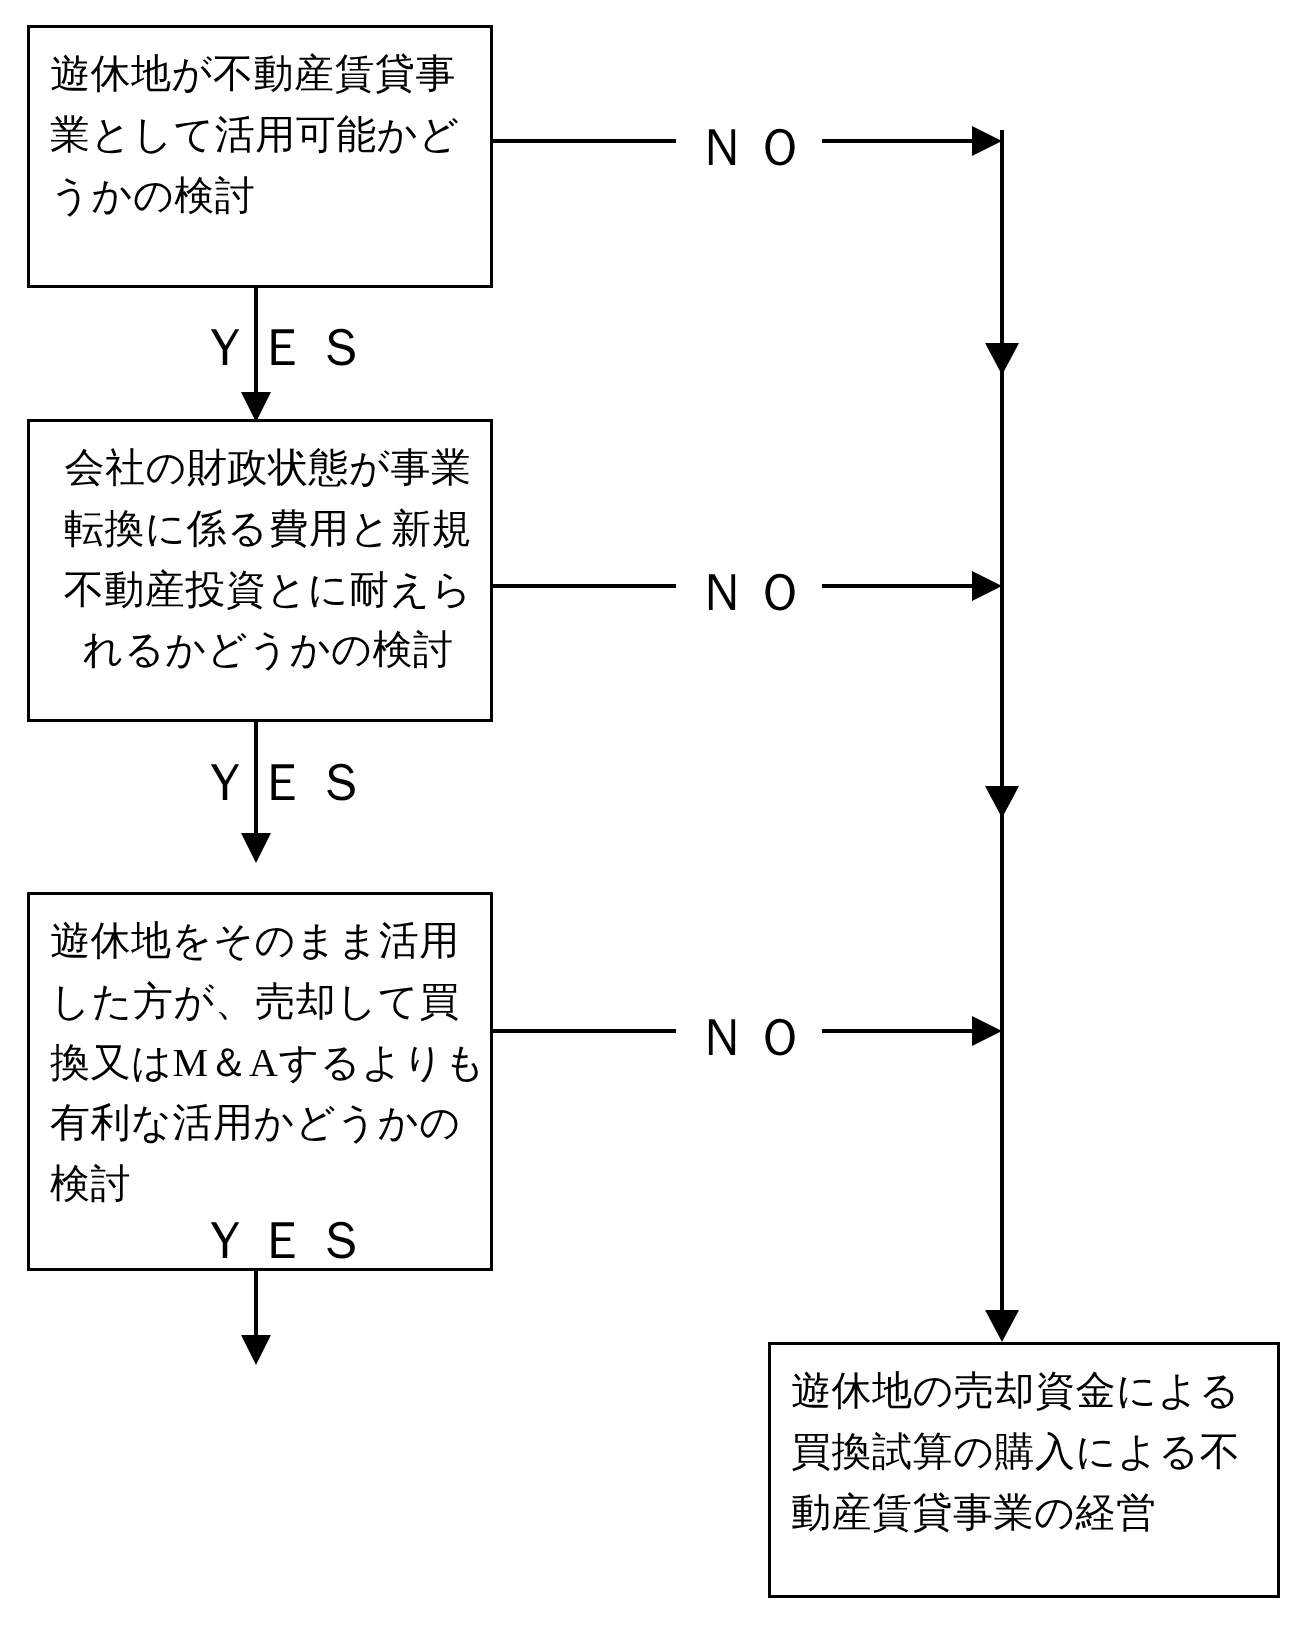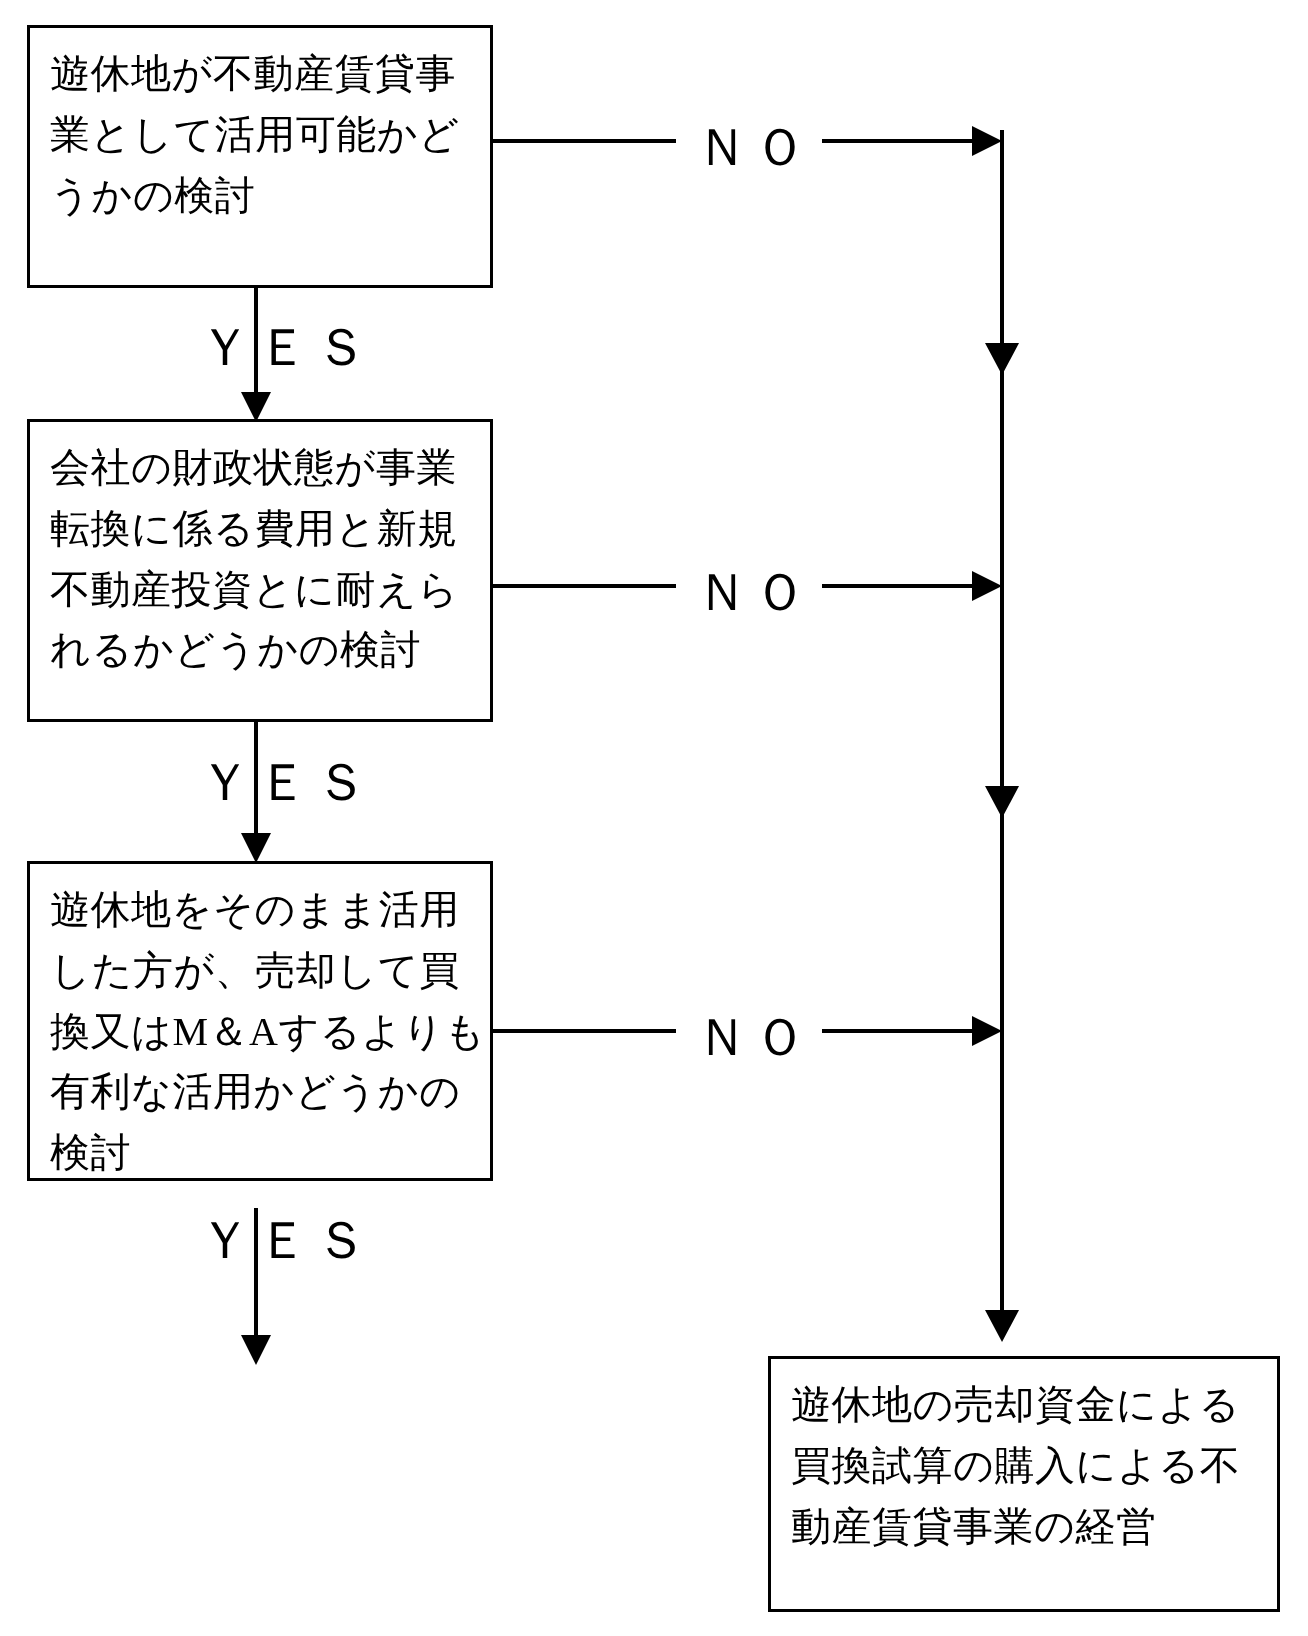--- a/index.html
+++ b/index.html
@@ -98,30 +98,30 @@
     <line class="wire" x1="1002" y1="130" x2="1002" y2="1325"></line>
     <polygon class="head" points="1002,375 985,343 1019,343"></polygon>
     <polygon class="head" points="1002,818 985,786 1019,786"></polygon>
     <polygon class="head" points="1002,1342 985,1310 1019,1310"></polygon>
   </svg>
 
   <div class="node" style="left:27px; top:25px; width:466px; height:263px;">
     <div class="node-text">遊休地が不動産賃貸事業として活用可能かどうかの検討</div>
   </div>
 
-  <div class="node" style="left:27px; top:419px; width:466px; height:303px;">
+  <div class="node" style="left:27px; top:419px; width:466px; height:303px;text-align:center;">
     <div class="node-text">会社の財政状態が事業転換に係る費用と新規不動産投資とに耐えられるかどうかの検討</div>
   </div>
 
-  <div class="node" style="left:27px; top:861px; width:466px; height:320px;">
+  <div class="node" style="left:27px; top:892px; width:466px; height:379px;">
     <div class="node-text">遊休地をそのまま活用した方が、売却して買換又はM＆Aするよりも有利な活用かどうかの検討</div>
   </div>
 
 
-  <div class="node" style="left:768px; top:1342px; width:512px; height:256px;margin-top:14px;">
+  <div class="node" style="left:768px; top:1342px; width:512px; height:256px;">
     <div class="node-text">遊休地の売却資金による買換試算の購入による不動産賃貸事業の経営</div>
   </div>
 
   <div class="edge-label" style="left:199px; top:322px;">ＹＥＳ</div>
 
   <div class="edge-label" style="left:199px; top:757px;">ＹＥＳ</div>
 
   <div class="edge-label" style="left:199px; top:1215px;">ＹＥＳ</div>
 
   <div class="edge-label on-white" style="left:684px; top:120px;">ＮＯ</div>

